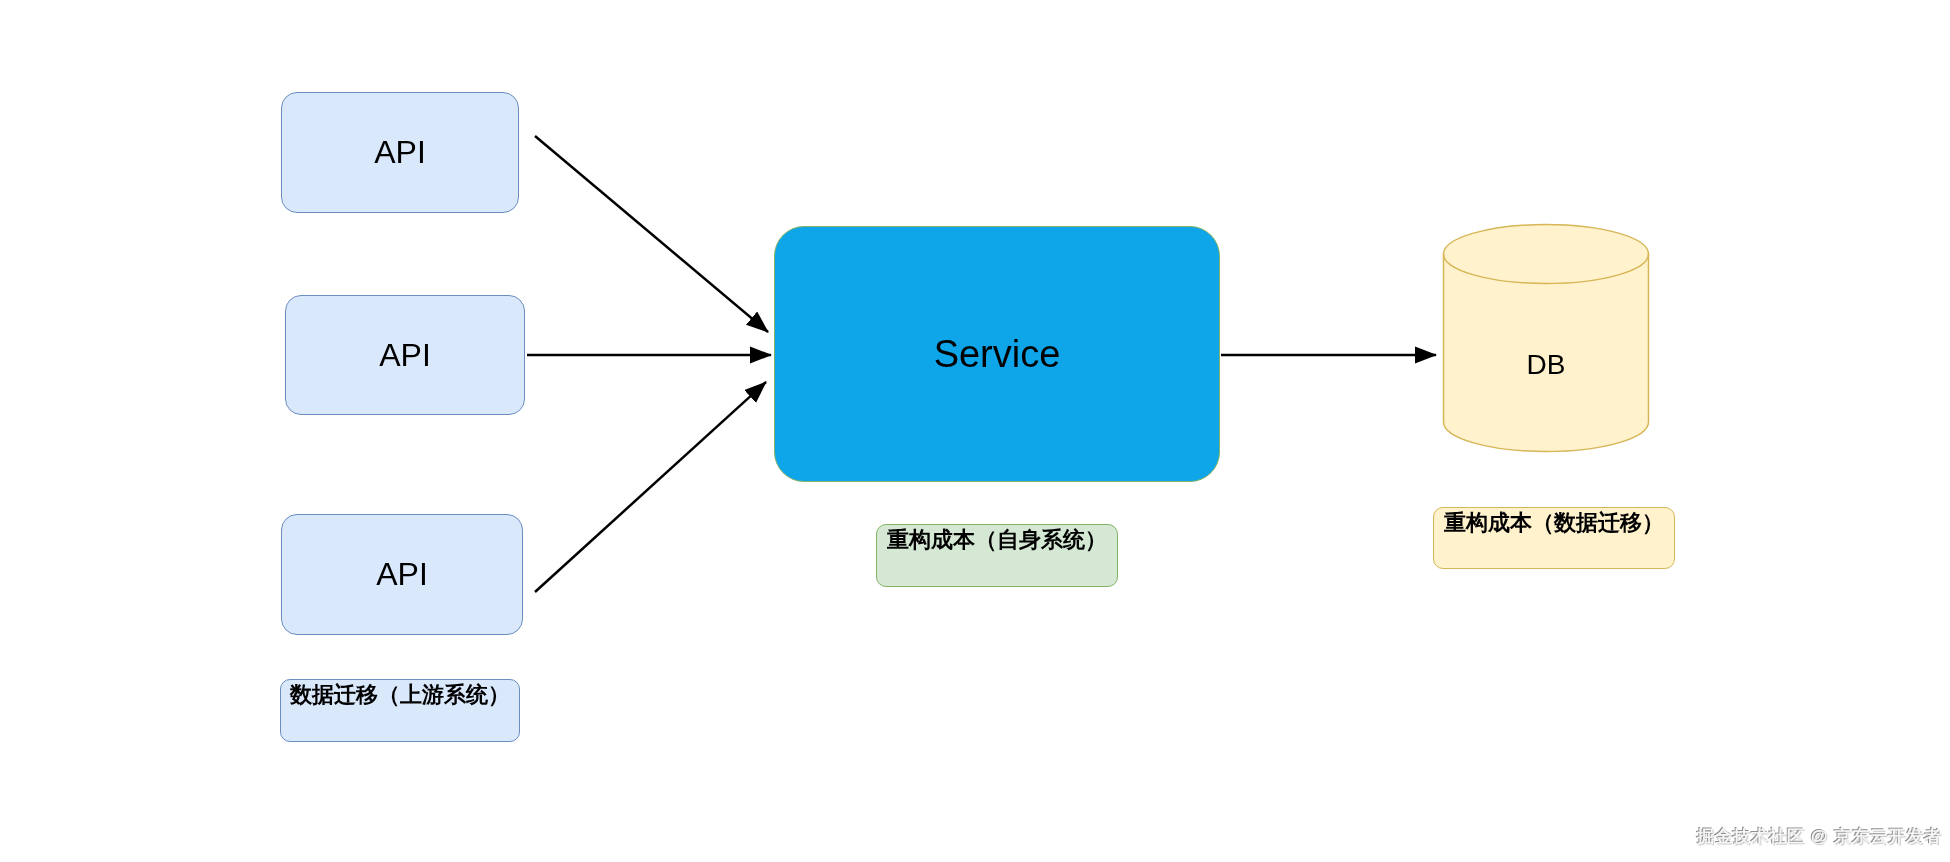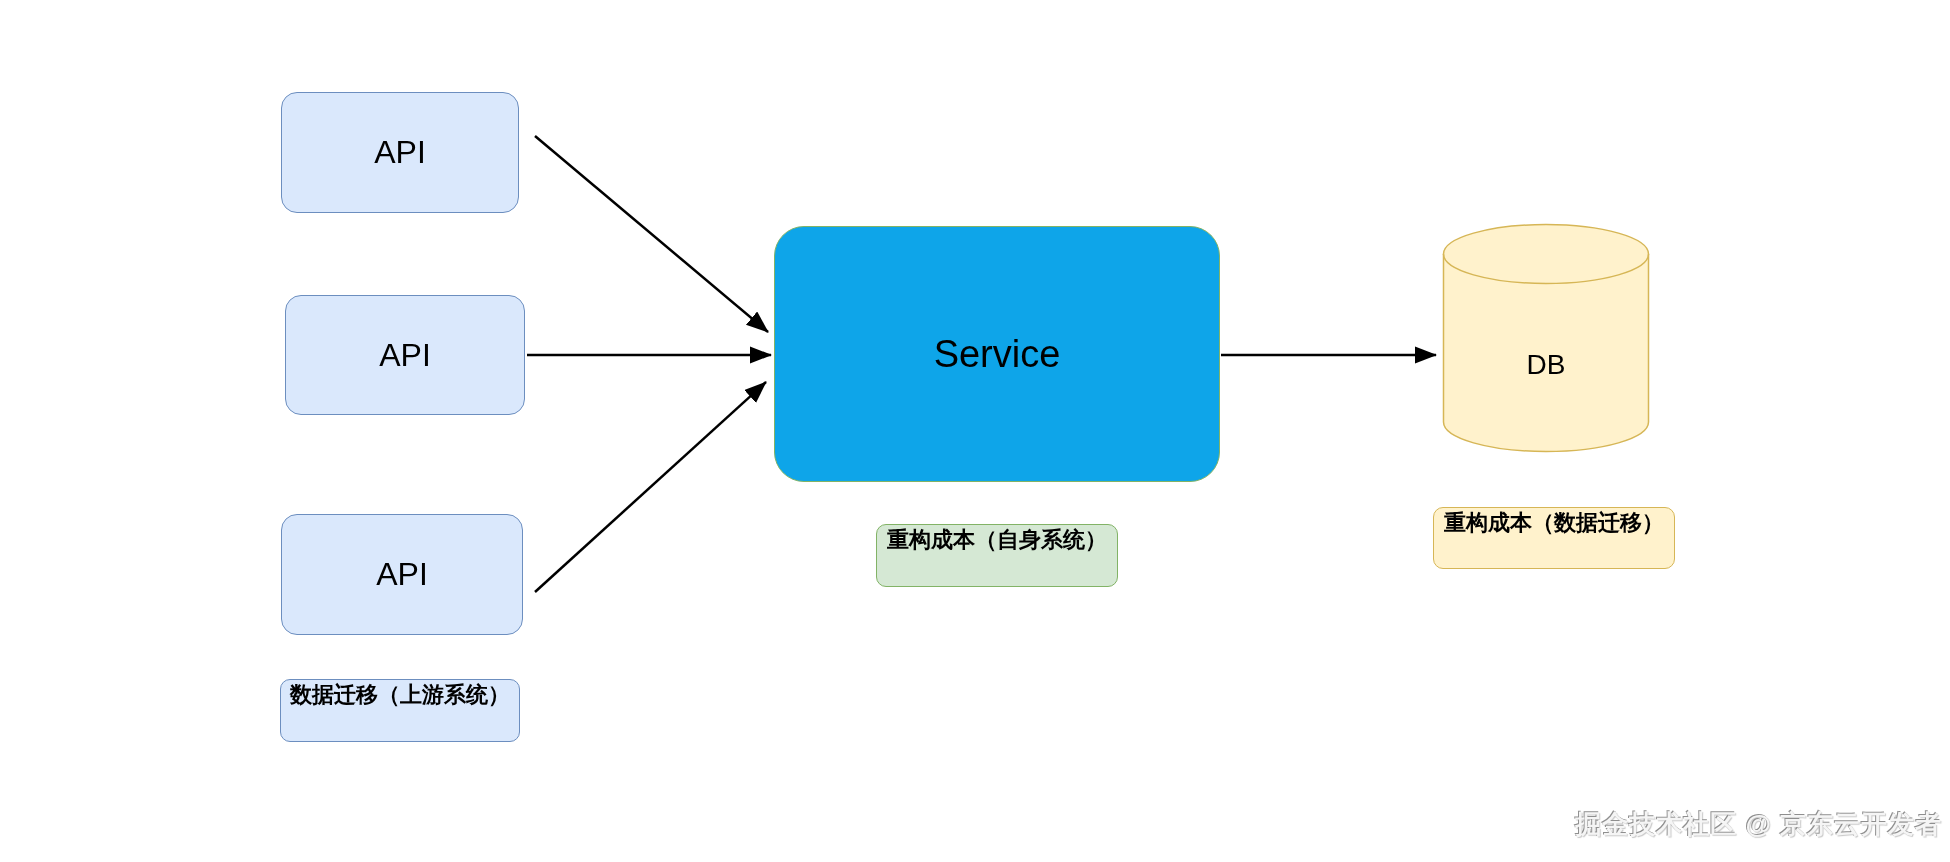--- a/index.html
+++ b/index.html
@@ -63,23 +63,23 @@
     left: 0; top: 127px;
     width: 208px; height: 30px;
     display: flex;
     align-items: center;
     justify-content: center;
     font-size: 28px;
   }
   .watermark {
     position: absolute;
     right: 8px;
-    bottom: 20px;
+    bottom: 14px;
     z-index: 3;
-    font-size: 26px;
+    font-size: 17px;
     font-weight: bold;
     letter-spacing: 1px;
     color: #f5f5f5;
     text-shadow: -1px -1px 0 #8f8f8f, 1px 1px 1px #c9c9c9;
     white-space: nowrap;
     margin-top: 12px;
   }
   
   #api-1 { left: 281px; top: 92px;  width: 238px; height: 121px; }
   #api-2 { left: 285px; top: 295px; width: 240px; height: 120px; }

